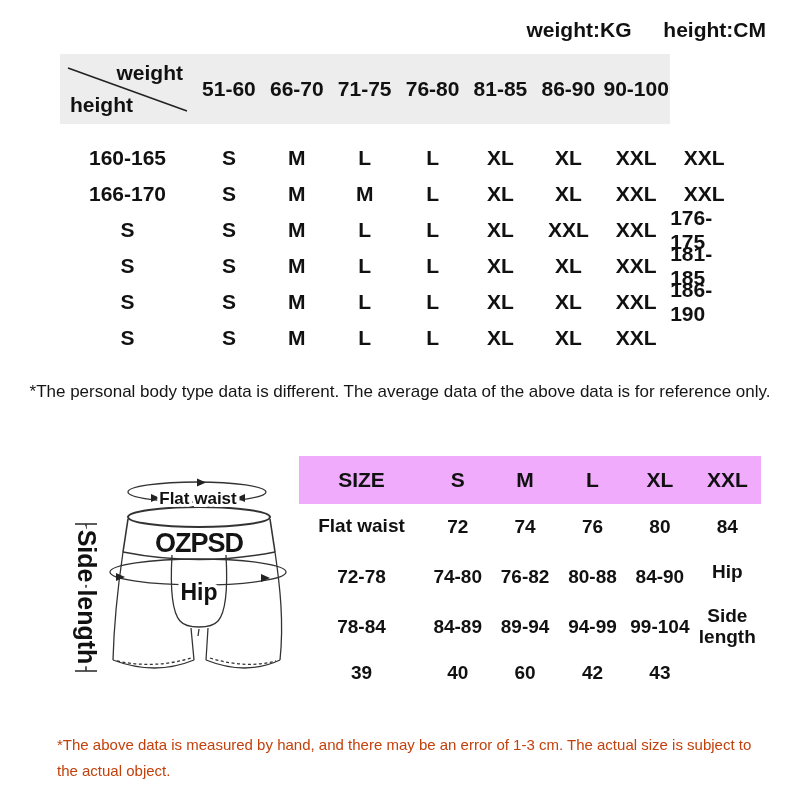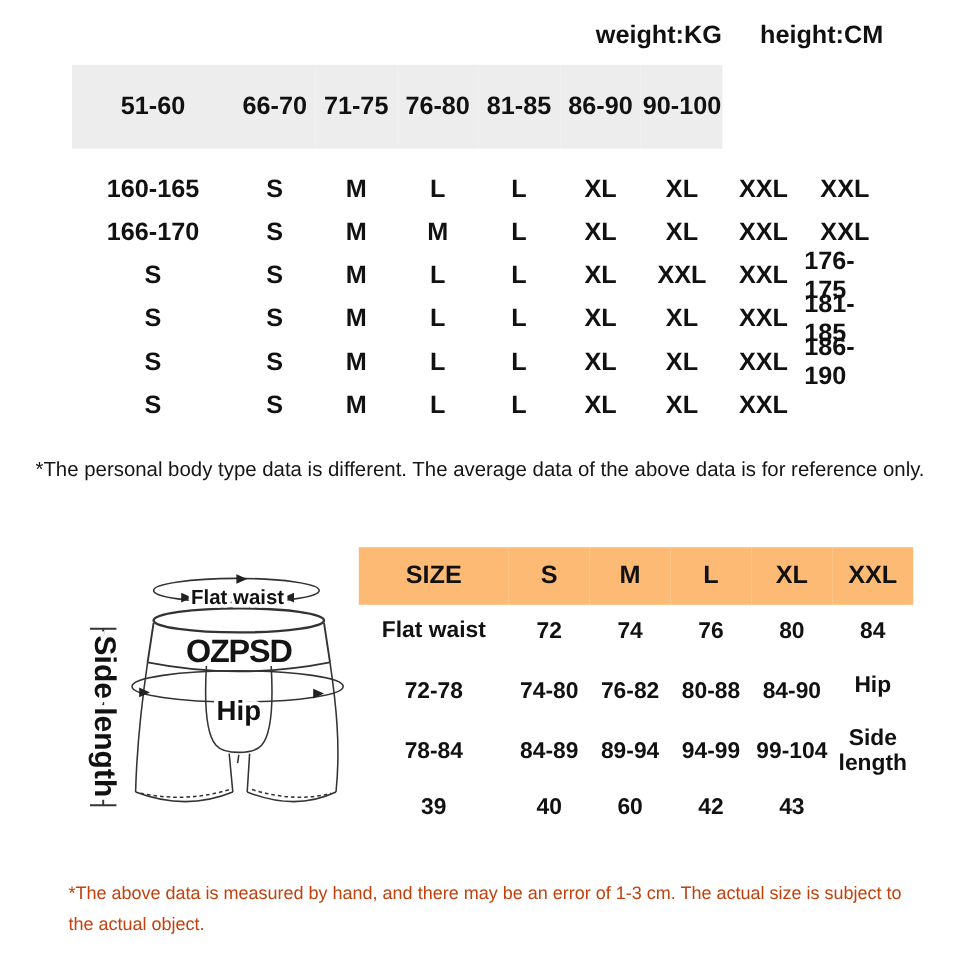--- a/index.html
+++ b/index.html
@@ -6,21 +6,21 @@
   body {
     width:800px; height:800px;
     background:#ffffff;
     color:#111111;
     font-family:"Liberation Sans", sans-serif;
     overflow:hidden;
   }
   
   .units {
     margin-top:18px;
-    padding-right:64px;
+    padding-right:34px;
     text-align:right;
     font-size:21px;
     font-weight:700;
   }
   .units span { margin-left:26px; }
 
   
   .matrix {
     margin:12px 0 0 60px;
     width:678px;
@@ -59,21 +59,21 @@
   }
   .illus { width:236px; margin-top:8px; flex:none; }
 
   .meas {
     width:462px;
     flex:none;
     display:grid;
     grid-template-columns:125px repeat(5, 1fr);
   }
   .meas .mh {
-    background:#fdba74;
+    background:#f0abfc;
     height:48px;
     display:flex; align-items:center; justify-content:center;
     font-size:21px; font-weight:700;
   }
   .meas .ml, .meas .mv {
     display:flex; align-items:center; justify-content:center;
     text-align:center;
     font-size:19px;
   }
   .meas .ml { font-weight:700; line-height:1.1; }
@@ -92,20 +92,27 @@
 </style>
 </head>
 <body>
 
 <div class="units">
   <span>weight:KG</span>
   <span>height:CM</span>
 </div>
 
 <div class="matrix">
+  <div class="hdr corner">
+    <svg width="135" height="70" viewBox="0 0 135 70">
+      <line x1="8" y1="14" x2="127" y2="57" stroke="#222" stroke-width="1.6"></line>
+    </svg>
+    <span class="c-top">weight</span>
+    <span class="c-bottom">height</span>
+  </div>
   <div class="hdr">51-60</div>
   <div class="hdr">66-70</div>
   <div class="hdr">71-75</div>
   <div class="hdr">76-80</div>
   <div class="hdr">81-85</div>
   <div class="hdr">86-90</div>
   <div class="hdr">90-100</div>
 
   <div class="spacer"></div>
 

